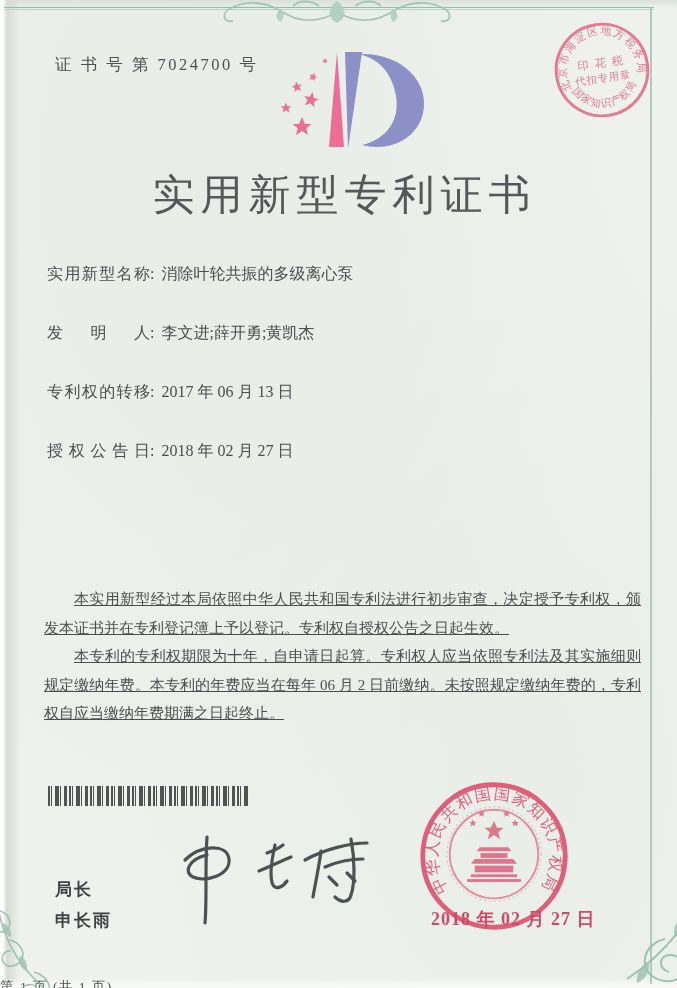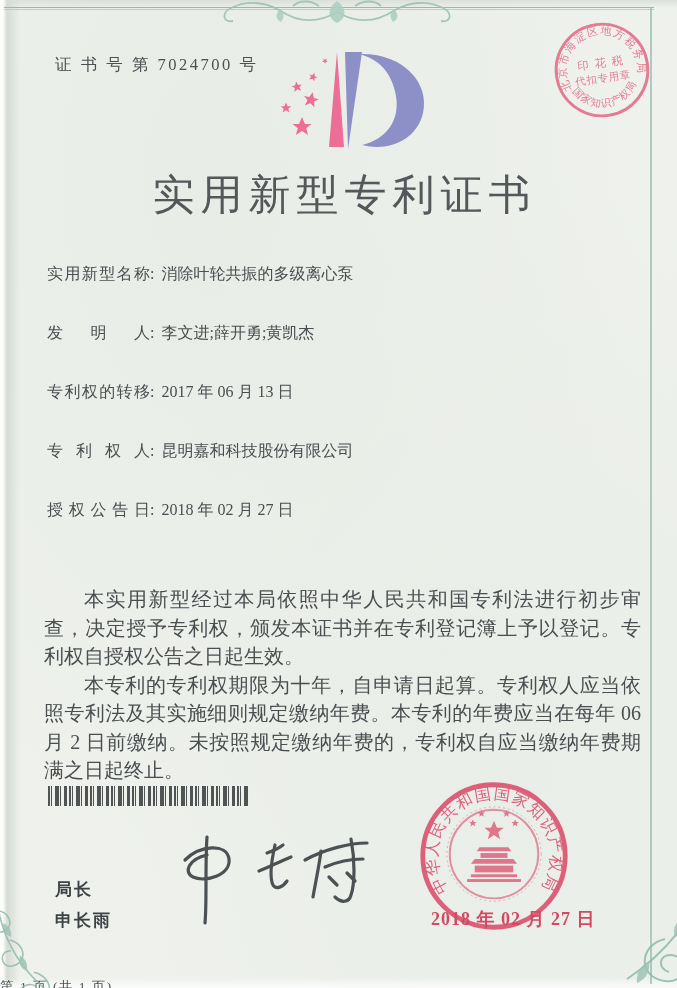--- a/index.html
+++ b/index.html
@@ -30,21 +30,21 @@
   .cert-no{position:absolute;left:55px;top:54px;font-size:16.5px;letter-spacing:2.5px;color:#4b5053;}
   .title{position:absolute;left:0;right:24px;top:167px;text-align:center;
     font-size:42px;letter-spacing:6px;color:#54585b;font-weight:500;}
 
   .fields{position:absolute;left:47px;top:264px;display:flex;flex-direction:column;gap:38px;}
   .field{font-size:16px;color:#4a4e51;white-space:nowrap;}
   .flabel{display:inline-block;width:103px;text-align:justify;text-align-last:justify;vertical-align:bottom;}
   .fsep{display:inline-block;margin-right:7px;}
 
   .body-text{position:absolute;left:44px;top:585px;width:597px;
-    font-size:20px;line-height:28.5px;text-align:justify;color:#4a4e50;}
+    font-size:15px;line-height:28.5px;text-align:justify;color:#4a4e50;text-decoration:underline;}
   .body-text p{margin:0;text-indent:2em;}
 
   .barcode{position:absolute;left:48px;top:786px;width:201px;height:20px;opacity:.85;
     background:repeating-linear-gradient(90deg,
       #35383a 0 2px,#eef1ec 2px 3px,
       #35383a 3px 4px,#eef1ec 4px 7px,
       #35383a 7px 11px,#eef1ec 11px 12px,
       #35383a 12px 13px,#eef1ec 13px 16px,
       #35383a 16px 19px,#eef1ec 19px 21px);}
 
@@ -134,23 +134,20 @@
 
   <div class="fields">
     <div class="field">
       <span class="flabel">实用新型名称</span><span class="fsep">:</span><span>消除叶轮共振的多级离心泵</span>
     </div>
     <div class="field">
       <span class="flabel">发明人</span><span class="fsep">:</span><span>李文进;薛开勇;黄凯杰</span>
     </div>
     <div class="field">
       <span class="flabel">专利权的转移</span><span class="fsep">:</span><span>2017 年 06 月 13 日</span>
-    </div>
-    <div class="field">
-      <span class="flabel">专利权人</span><span class="fsep">:</span><span>昆明嘉和科技股份有限公司</span>
     </div>
     <div class="field">
       <span class="flabel">授权公告日</span><span class="fsep">:</span><span>2018 年 02 月 27 日</span>
     </div>
   </div>
 
   <div class="body-text">
     <p>本实用新型经过本局依照中华人民共和国专利法进行初步审查，决定授予专利权，颁发本证书并在专利登记簿上予以登记。专利权自授权公告之日起生效。</p>
     <p>本专利的专利权期限为十年，自申请日起算。专利权人应当依照专利法及其实施细则规定缴纳年费。本专利的年费应当在每年 06 月 2 日前缴纳。未按照规定缴纳年费的，专利权自应当缴纳年费期满之日起终止。</p>
   </div>

